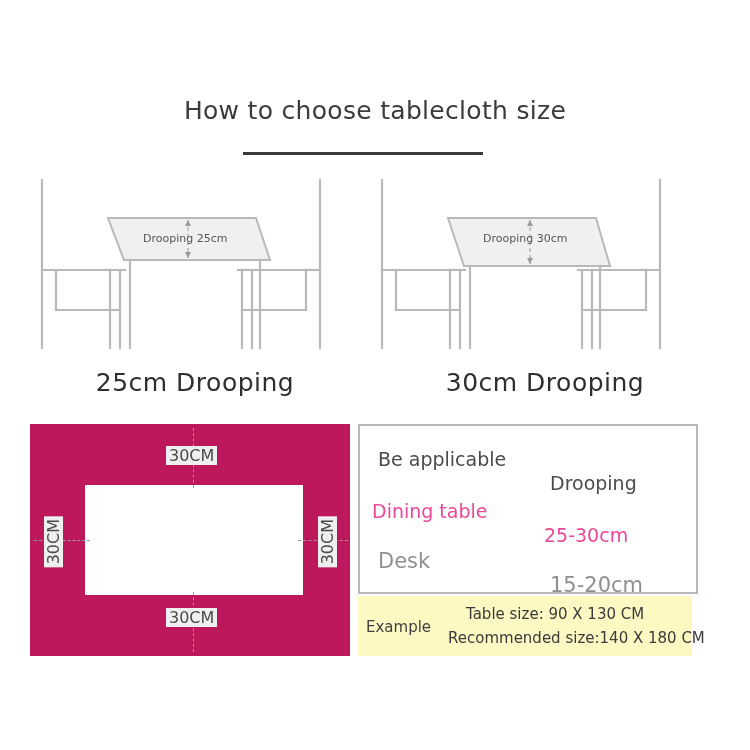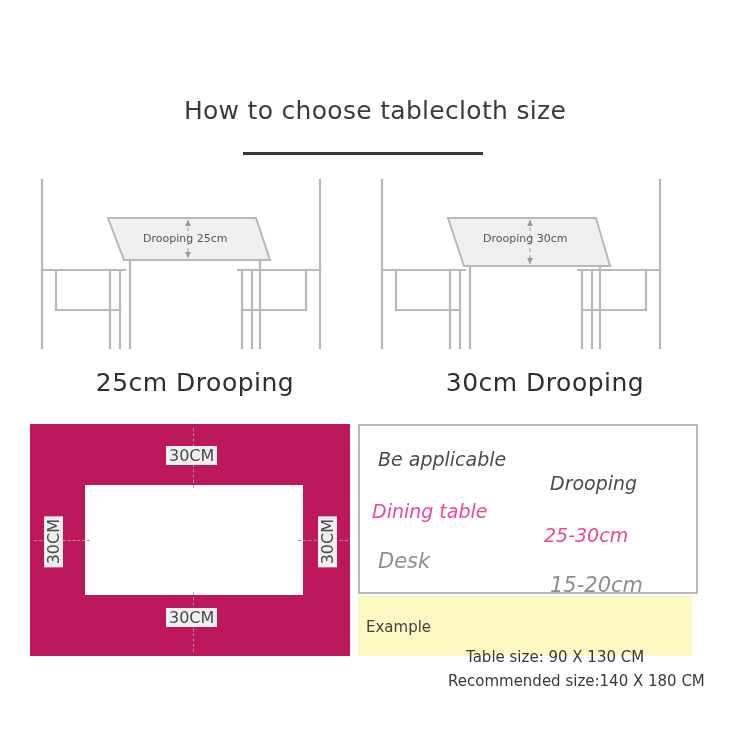--- a/index.html
+++ b/index.html
@@ -108,21 +108,20 @@
 
   
   .table-panel {
     position: absolute;
     left: 358px;
     top: 424px;
     width: 340px;
     height: 170px;
     border: 2px solid #b9b9b9;
     box-sizing: border-box;
-    font-style: italic;
   }
   .tp-row {
     position: absolute;
     left: 0;
     width: 100%;
     display: flex;
     align-items: center;
     box-sizing: border-box;
     padding-left: 18px;
   }
@@ -162,21 +161,20 @@
     left: 8px;
     top: 22px;
     font-size: 15px;
     color: #3f3f3f;
   }
   .ex-lines {
     position: absolute;
     left: 90px;
     top: 6px;
     width: 244px;
-    margin-top: 43px;
   }
   .ex-line {
     font-size: 15px;
     color: #3a3a3a;
     line-height: 24px;
     white-space: nowrap;
   }
   .ex-line.l1 { padding-left: 18px; }
 
   svg { display: block; }

